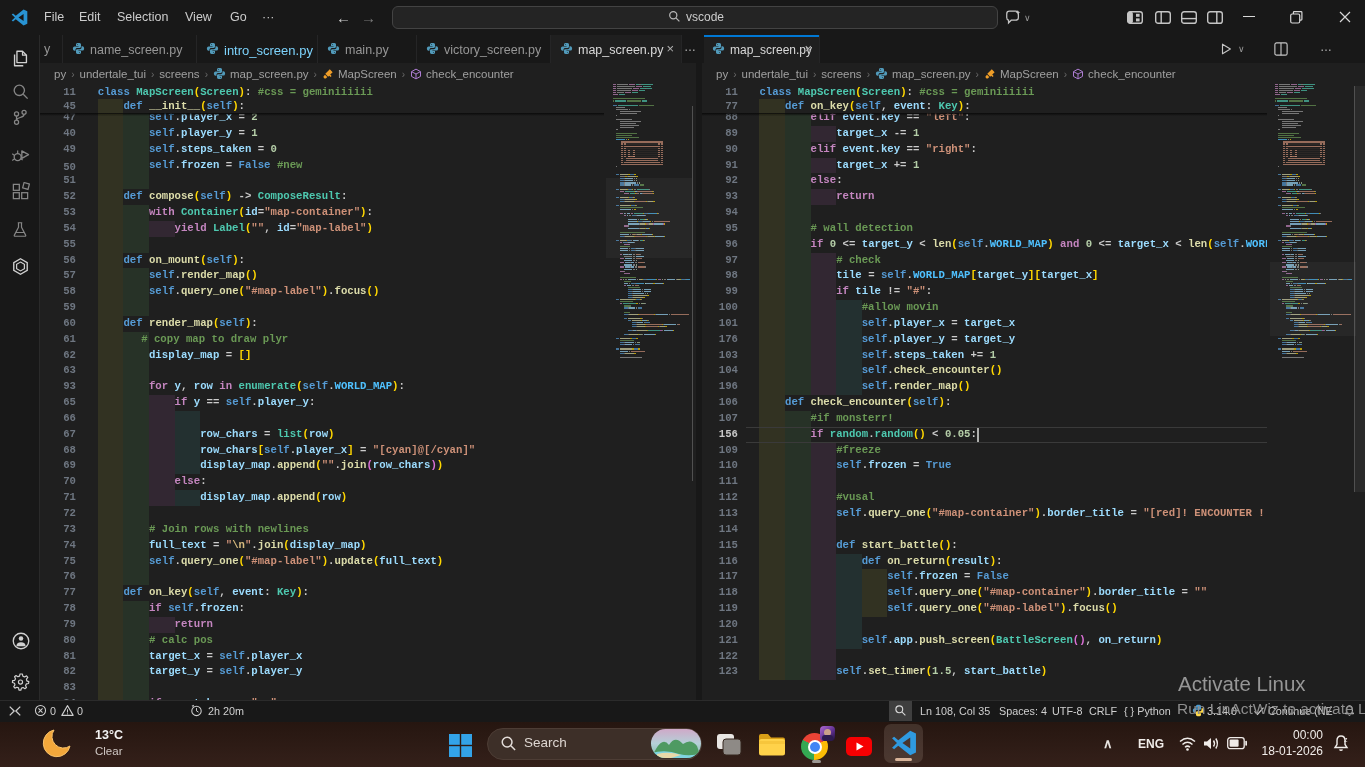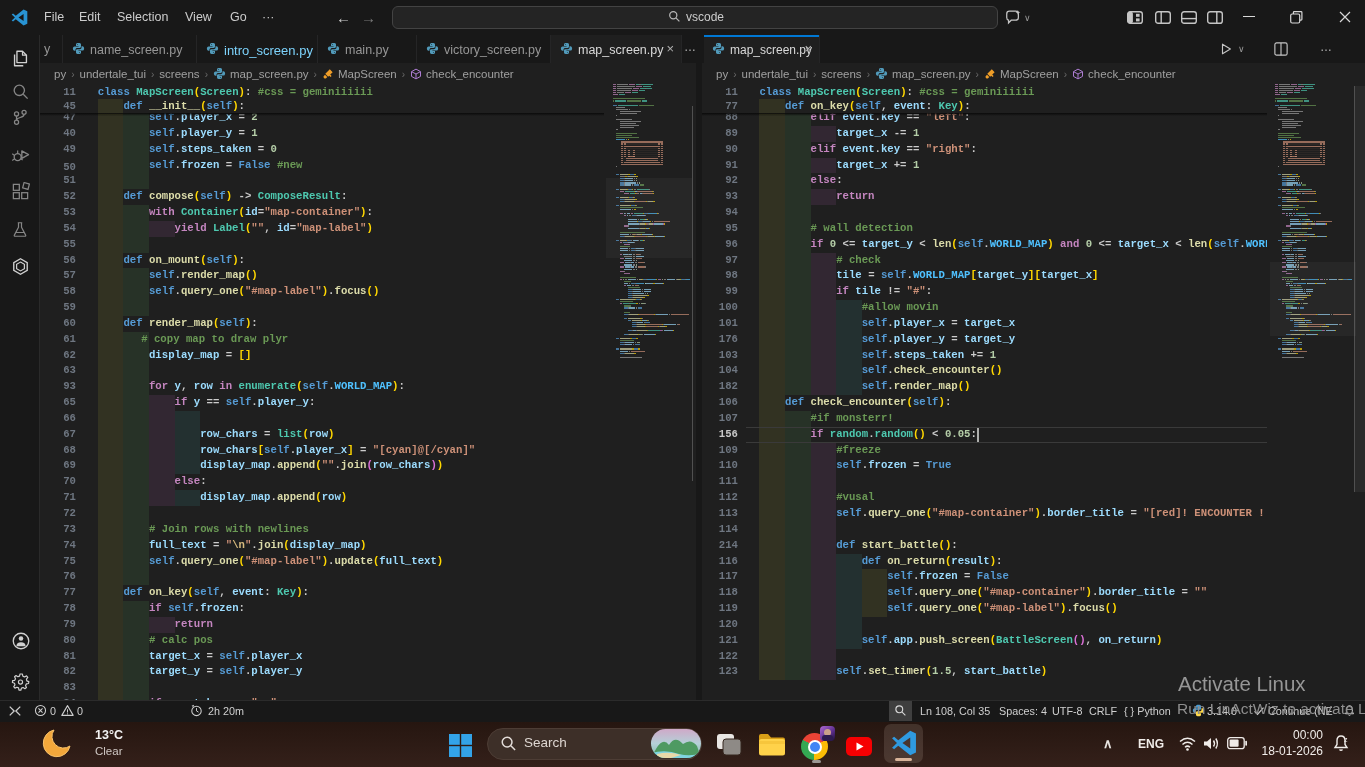--- a/index.html
+++ b/index.html
@@ -445,21 +445,21 @@
 <div style="position:absolute;left:759.4px;top:363.44px;width:25.6px;height:15.84px;background:rgba(255,255,64,.085)"></div>
 <div style="position:absolute;left:785.0px;top:363.44px;width:25.6px;height:15.84px;background:rgba(127,255,127,.085)"></div>
 <div style="position:absolute;left:810.6px;top:363.44px;width:25.6px;height:15.84px;background:rgba(255,127,255,.085)"></div>
 <div style="position:absolute;left:836.2px;top:363.44px;width:25.6px;height:15.84px;background:rgba(79,236,236,.085)"></div>
 <div class="ln" style="left:702.0px;top:363.44px;width:36.0px;color:#6e7681">104</div>
 <div class="cl" style="left:759.4px;top:363.44px;width:507.6px"><i style="color:#cccccc">&nbsp;&nbsp;&nbsp;&nbsp;&nbsp;&nbsp;&nbsp;&nbsp;&nbsp;&nbsp;&nbsp;&nbsp;&nbsp;&nbsp;&nbsp;&nbsp;</i><i style="color:#569CD6">self</i><i style="color:#cccccc">.</i><i style="color:#DCDCAA">check_encounter</i><i style="color:#ffd700">()</i></div>
 <div style="position:absolute;left:759.4px;top:379.28px;width:25.6px;height:15.84px;background:rgba(255,255,64,.085)"></div>
 <div style="position:absolute;left:785.0px;top:379.28px;width:25.6px;height:15.84px;background:rgba(127,255,127,.085)"></div>
 <div style="position:absolute;left:810.6px;top:379.28px;width:25.6px;height:15.84px;background:rgba(255,127,255,.085)"></div>
 <div style="position:absolute;left:836.2px;top:379.28px;width:25.6px;height:15.84px;background:rgba(79,236,236,.085)"></div>
-<div class="ln" style="left:702.0px;top:379.28px;width:36.0px;color:#6e7681">182</div>
+<div class="ln" style="left:702.0px;top:379.28px;width:36.0px;color:#6e7681">196</div>
 <div class="cl" style="left:759.4px;top:379.28px;width:507.6px"><i style="color:#cccccc">&nbsp;&nbsp;&nbsp;&nbsp;&nbsp;&nbsp;&nbsp;&nbsp;&nbsp;&nbsp;&nbsp;&nbsp;&nbsp;&nbsp;&nbsp;&nbsp;</i><i style="color:#569CD6">self</i><i style="color:#cccccc">.</i><i style="color:#DCDCAA">render_map</i><i style="color:#ffd700">()</i></div>
 <div style="position:absolute;left:759.4px;top:395.12px;width:25.6px;height:15.84px;background:rgba(255,255,64,.085)"></div>
 <div class="ln" style="left:702.0px;top:395.12px;width:36.0px;color:#6e7681">106</div>
 <div class="cl" style="left:759.4px;top:395.12px;width:507.6px"><i style="color:#cccccc">&nbsp;&nbsp;&nbsp;&nbsp;</i><i style="color:#569CD6">def</i><i style="color:#cccccc">&nbsp;</i><i style="color:#DCDCAA">check_encounter</i><i style="color:#ffd700">(</i><i style="color:#569CD6">self</i><i style="color:#ffd700">)</i><i style="color:#cccccc">:</i></div>
 <div style="position:absolute;left:759.4px;top:410.96px;width:25.6px;height:15.84px;background:rgba(255,255,64,.085)"></div>
 <div style="position:absolute;left:785.0px;top:410.96px;width:25.6px;height:15.84px;background:rgba(127,255,127,.085)"></div>
 <div class="ln" style="left:702.0px;top:410.96px;width:36.0px;color:#6e7681">107</div>
 <div class="cl" style="left:759.4px;top:410.96px;width:507.6px"><i style="color:#cccccc">&nbsp;&nbsp;&nbsp;&nbsp;&nbsp;&nbsp;&nbsp;&nbsp;</i><i style="color:#6A9955">#if&nbsp;monsterr!</i></div>
 <div style="position:absolute;left:759.4px;top:426.80px;width:25.6px;height:15.84px;background:rgba(255,255,64,.085)"></div>
 <div style="position:absolute;left:785.0px;top:426.80px;width:25.6px;height:15.84px;background:rgba(127,255,127,.085)"></div>
@@ -489,21 +489,21 @@
 <div style="position:absolute;left:810.6px;top:506.00px;width:25.6px;height:15.84px;background:rgba(255,127,255,.085)"></div>
 <div class="ln" style="left:702.0px;top:506.00px;width:36.0px;color:#6e7681">113</div>
 <div class="cl" style="left:759.4px;top:506.00px;width:507.6px"><i style="color:#cccccc">&nbsp;&nbsp;&nbsp;&nbsp;&nbsp;&nbsp;&nbsp;&nbsp;&nbsp;&nbsp;&nbsp;&nbsp;</i><i style="color:#569CD6">self</i><i style="color:#cccccc">.</i><i style="color:#DCDCAA">query_one</i><i style="color:#ffd700">(</i><i style="color:#CE9178">"#map-container"</i><i style="color:#ffd700">)</i><i style="color:#cccccc">.</i><i style="color:#9CDCFE">border_title</i><i style="color:#cccccc">&nbsp;=&nbsp;</i><i style="color:#CE9178">"[red]!&nbsp;ENCOUNTER&nbsp;!</i></div>
 <div style="position:absolute;left:759.4px;top:521.84px;width:25.6px;height:15.84px;background:rgba(255,255,64,.085)"></div>
 <div style="position:absolute;left:785.0px;top:521.84px;width:25.6px;height:15.84px;background:rgba(127,255,127,.085)"></div>
 <div style="position:absolute;left:810.6px;top:521.84px;width:25.6px;height:15.84px;background:rgba(255,127,255,.085)"></div>
 <div class="ln" style="left:702.0px;top:521.84px;width:36.0px;color:#6e7681">114</div>
 <div style="position:absolute;left:759.4px;top:537.68px;width:25.6px;height:15.84px;background:rgba(255,255,64,.085)"></div>
 <div style="position:absolute;left:785.0px;top:537.68px;width:25.6px;height:15.84px;background:rgba(127,255,127,.085)"></div>
 <div style="position:absolute;left:810.6px;top:537.68px;width:25.6px;height:15.84px;background:rgba(255,127,255,.085)"></div>
-<div class="ln" style="left:702.0px;top:537.68px;width:36.0px;color:#6e7681">214</div>
+<div class="ln" style="left:702.0px;top:537.68px;width:36.0px;color:#6e7681">115</div>
 <div class="cl" style="left:759.4px;top:537.68px;width:507.6px"><i style="color:#cccccc">&nbsp;&nbsp;&nbsp;&nbsp;&nbsp;&nbsp;&nbsp;&nbsp;&nbsp;&nbsp;&nbsp;&nbsp;</i><i style="color:#569CD6">def</i><i style="color:#cccccc">&nbsp;</i><i style="color:#DCDCAA">start_battle</i><i style="color:#ffd700">()</i><i style="color:#cccccc">:</i></div>
 <div style="position:absolute;left:759.4px;top:553.52px;width:25.6px;height:15.84px;background:rgba(255,255,64,.085)"></div>
 <div style="position:absolute;left:785.0px;top:553.52px;width:25.6px;height:15.84px;background:rgba(127,255,127,.085)"></div>
 <div style="position:absolute;left:810.6px;top:553.52px;width:25.6px;height:15.84px;background:rgba(255,127,255,.085)"></div>
 <div style="position:absolute;left:836.2px;top:553.52px;width:25.6px;height:15.84px;background:rgba(79,236,236,.085)"></div>
 <div class="ln" style="left:702.0px;top:553.52px;width:36.0px;color:#6e7681">116</div>
 <div class="cl" style="left:759.4px;top:553.52px;width:507.6px"><i style="color:#cccccc">&nbsp;&nbsp;&nbsp;&nbsp;&nbsp;&nbsp;&nbsp;&nbsp;&nbsp;&nbsp;&nbsp;&nbsp;&nbsp;&nbsp;&nbsp;&nbsp;</i><i style="color:#569CD6">def</i><i style="color:#cccccc">&nbsp;</i><i style="color:#DCDCAA">on_return</i><i style="color:#ffd700">(</i><i style="color:#9CDCFE">result</i><i style="color:#ffd700">)</i><i style="color:#cccccc">:</i></div>
 <div style="position:absolute;left:759.4px;top:569.36px;width:25.6px;height:15.84px;background:rgba(255,255,64,.085)"></div>
 <div style="position:absolute;left:785.0px;top:569.36px;width:25.6px;height:15.84px;background:rgba(127,255,127,.085)"></div>
 <div style="position:absolute;left:810.6px;top:569.36px;width:25.6px;height:15.84px;background:rgba(255,127,255,.085)"></div>

